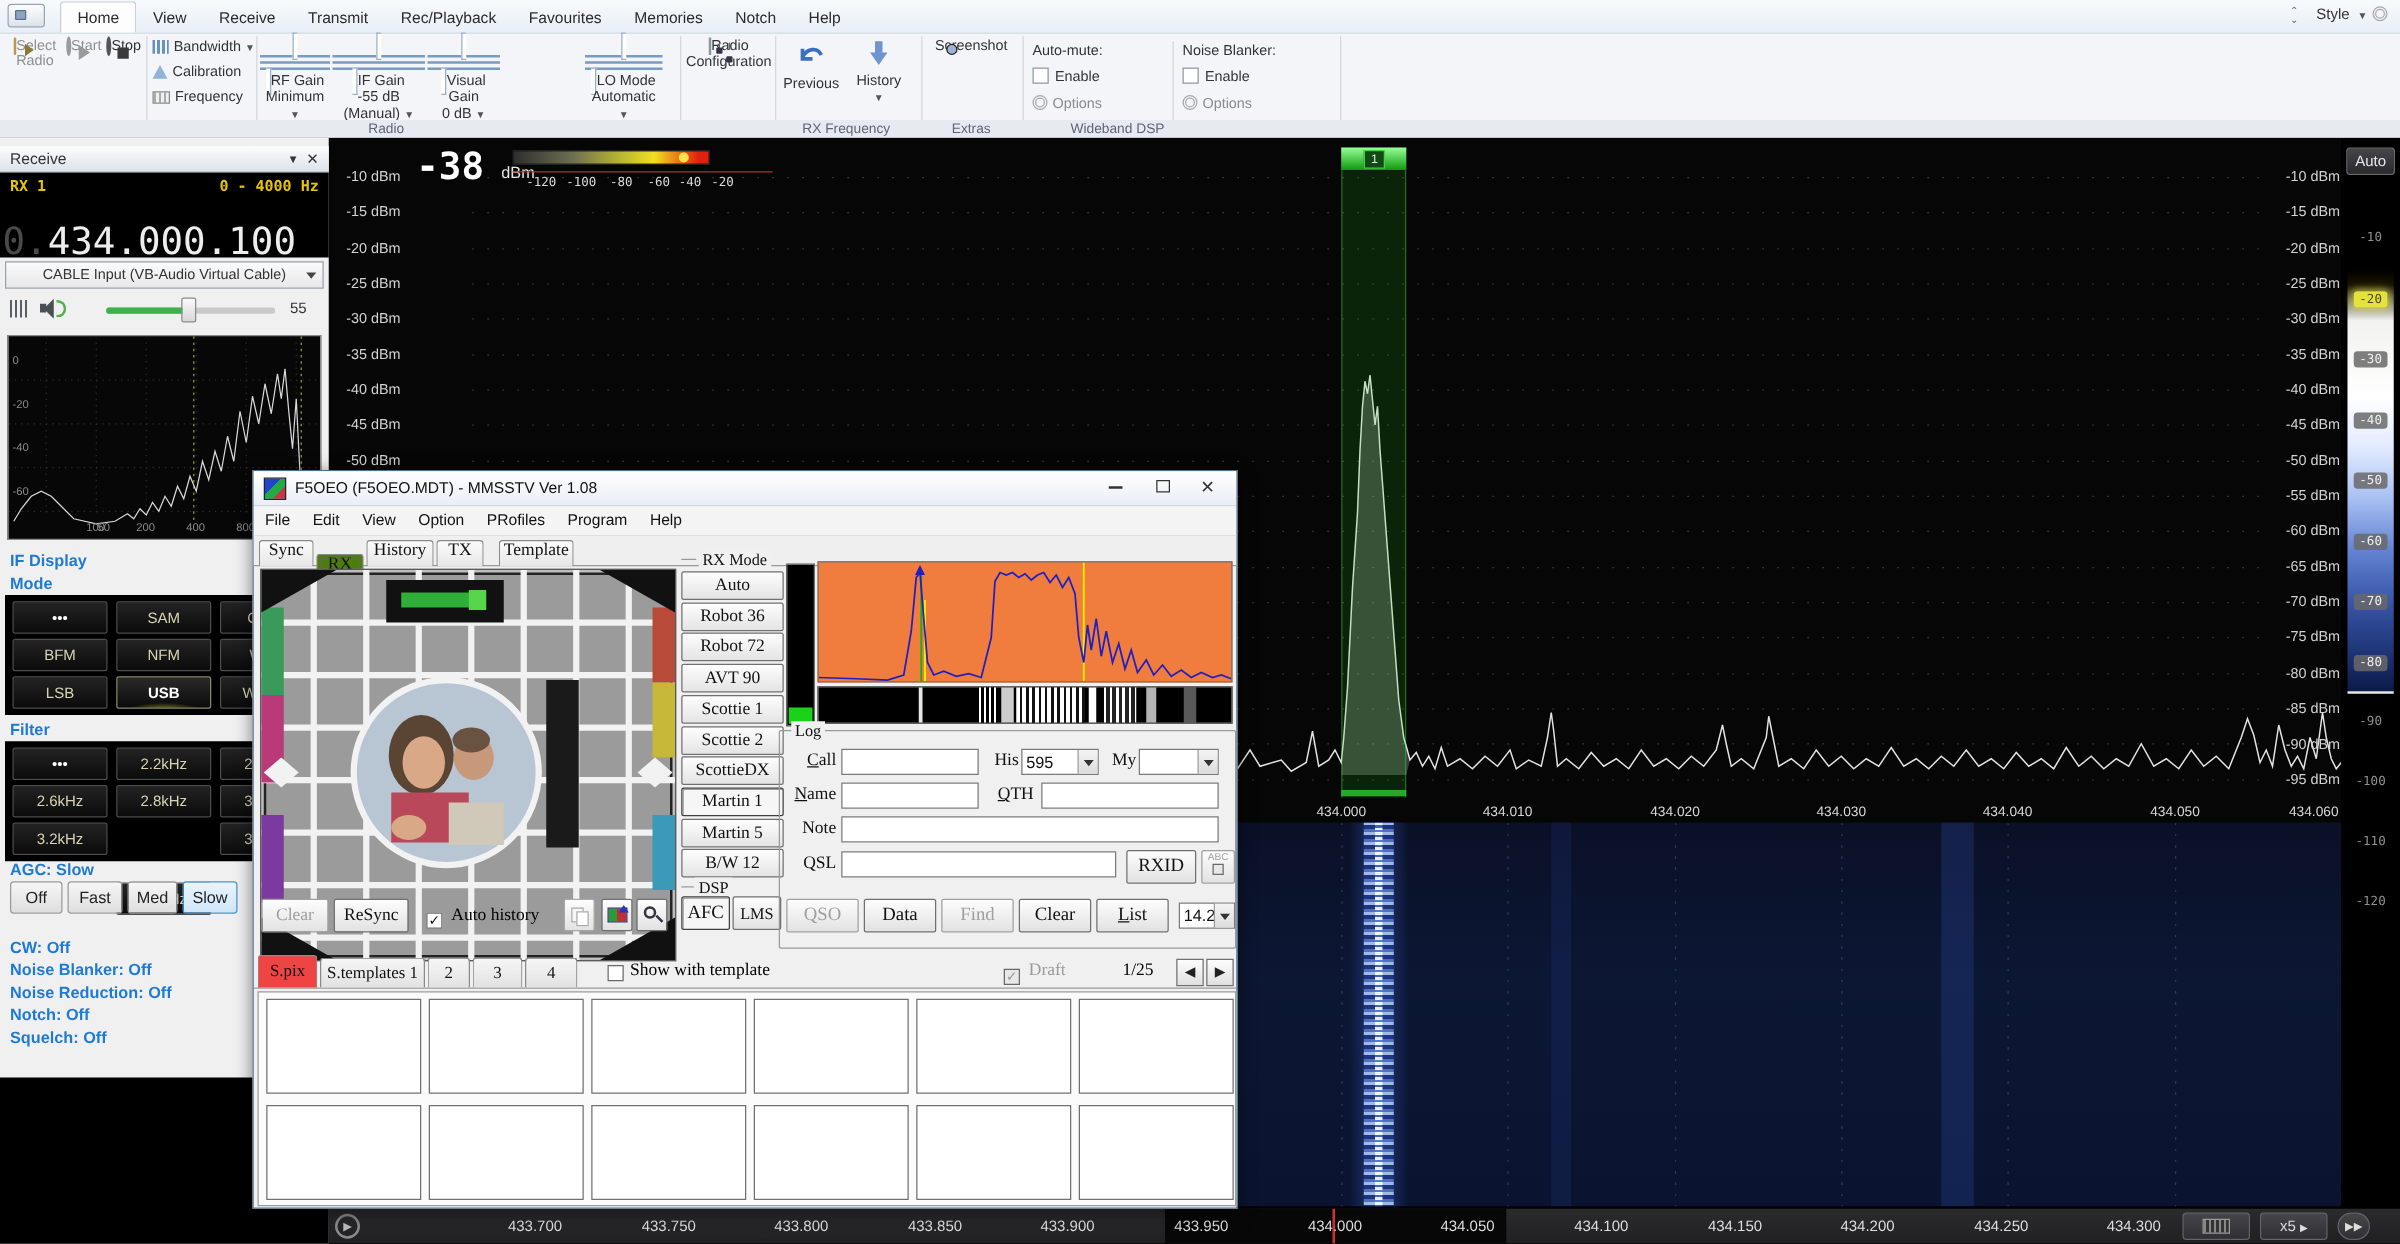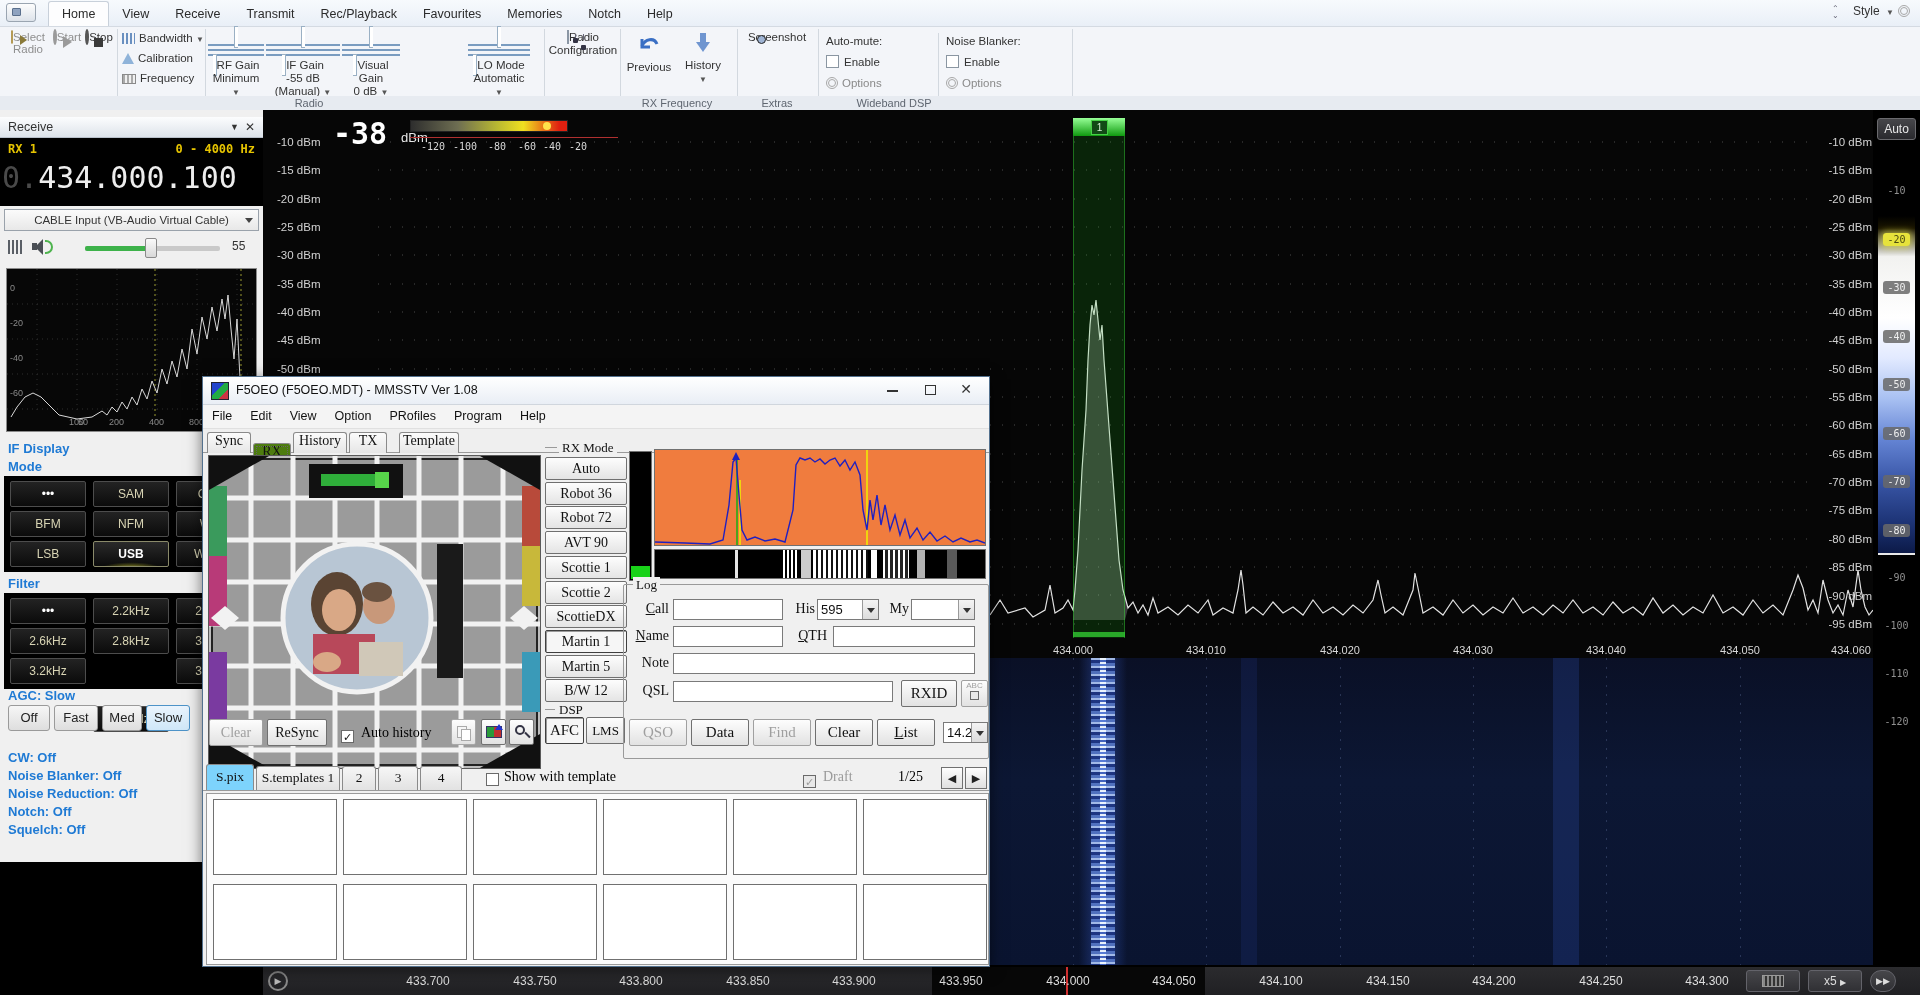--- a/index.html
+++ b/index.html
@@ -48,21 +48,21 @@
   .ic-down { width:14px; position:relative; height:24px; }
   .ic-down i { position:absolute; left:4px; top:2px; width:6px; height:10px; background:#6f95d0; }
   .ic-down b { position:absolute; left:0; top:11px; width:0; height:0; border-left:7px solid transparent; border-right:7px solid transparent; border-top:10px solid #6f95d0; }
   .chev { font-size:8px; color:#667; line-height:7px; display:block; }
 
   
   #leftpanel { left:0; top:110px; width:263px; height:885px; background:#f0f0f0; z-index:5; }
   #rxheader { left:0; top:7px; width:263px; height:21px; background:linear-gradient(#fcfdfe,#dde3ea); border-bottom:1px solid #b8c0ca; font-size:12.5px; color:#333; line-height:20px; padding-left:8px; }
   #freqdisp { left:0; top:28px; width:263px; height:68px; background:#000; }
   .yel { color:#e6c400; font-family:"DejaVu Sans Mono", monospace; font-size:12px; font-weight:bold; }
-  #bigfreq { left:2px; top:22px; width:259px; font-family:"DejaVu Sans Mono", monospace; font-size:30px; color:#ededed; white-space:nowrap; }
+  #bigfreq { left:2px; top:38px; width:259px; font-family:"DejaVu Sans Mono", monospace; font-size:30px; color:#ededed; white-space:nowrap; }
   #bigfreq .dim { color:#4a4a4a; }
   #audiodd { left:4px; top:99px; width:255px; height:22px; background:linear-gradient(#fbfbfb,#e8e8e8); border:1px solid #9aa2ab; font-size:11.5px; color:#333; text-align:center; line-height:20px; }
   #audiodd .dda { position:absolute; right:5px; top:8px; width:0; height:0; border-left:4px solid transparent; border-right:4px solid transparent; border-top:5px solid #444; }
   .eqbars { left:8px; top:130px; width:16px; height:14px; background:repeating-linear-gradient(90deg,#5a5f66 0 2px,transparent 2px 4px); }
   .spk { left:32px; top:128px; width:22px; height:18px; }
   .spk i { position:absolute; left:0; top:5px; width:5px; height:7px; background:#4a4f55; }
   .spk b { position:absolute; left:3px; top:1px; width:0; height:0; border-right:8px solid #4a4f55; border-top:8px solid transparent; border-bottom:8px solid transparent; }
   .spk u { position:absolute; left:13px; top:2px; width:8px; height:14px; border:2px solid #4db34d; border-left:none; border-radius:0 10px 10px 0; }
   #volslider { left:85px; top:136px; width:135px; height:5px; background:#c9c9c9; border-radius:2px; }
   #volfill { left:85px; top:136px; width:64px; height:5px; background:#3db24a; border-radius:2px; }
@@ -155,21 +155,21 @@
   .mcombo { position:absolute; height:21px; background:#fff; border:1px solid #7a7a7a; font-size:13px; line-height:19px; padding-left:3px; color:#111; }
   .mcombo .dd { position:absolute; right:0; top:0; width:16px; height:19px; background:linear-gradient(#f4f4f4,#dcdcdc); border-left:1px solid #9a9a9a; text-align:center; }
   .mcombo .dd::after { content:""; position:absolute; left:4px; top:8px; border-left:4px solid transparent; border-right:4px solid transparent; border-top:5px solid #333; }
   .mbtn { position:absolute; height:27px; background:linear-gradient(#fdfdfd,#e2e2e2); border:1px solid #707070; border-radius:2px; font-size:15px; text-align:center; line-height:25px; color:#111; }
   .mbtn.dis { color:#9f9f9f; border-color:#a0a0a0; }
   .mbtn.pressed { background:#f6f6f6; border-color:#404040; box-shadow:inset 1px 1px 0 #9a9a9a; }
   .mcb { display:inline-block; width:13px; height:13px; background:#fff; border:1px solid #6a6a6a; font-size:11px; line-height:12px; text-align:center; color:#111; vertical-align:-2px; }
   .mcb.checked::after { content:"✓"; }
   .mcb.gray { background:#e8e8e8; color:#9a9a9a; }
   .mtab2 { position:absolute; height:24px; background:linear-gradient(#f6f6f6,#e2e2e2); border:1px solid #8a8a8a; border-bottom:none; border-radius:3px 3px 0 0; font-size:13.5px; text-align:center; color:#111; }
-  .mtab2.active { background:#7dd3fc; height:26px; }
+  .mtab2.active { background:#ef4444; height:26px; }
   #thumbarea { left:3px; top:416px; width:783px; height:172px; background:#fbfbfb; border:1px solid #9a9a9a; }
   .thumb { position:absolute; width:124px; height:76px; background:#fff; border:1px solid #707070; }
   .icbtn { position:absolute; width:25px; height:26px; background:linear-gradient(#fdfdfd,#e2e2e2); border:1px solid #707070; border-radius:2px; }
   .icbtn.dis { border-color:#a8a8a8; }
   .pgbtn { position:absolute; top:390px; width:22px; height:22px; background:linear-gradient(#fdfdfd,#e0e0e0); border:1px solid #707070; font-size:11px; text-align:center; line-height:20px; color:#222; }
 </style>
 </head>
 <body>
 
 <div id="screen">

